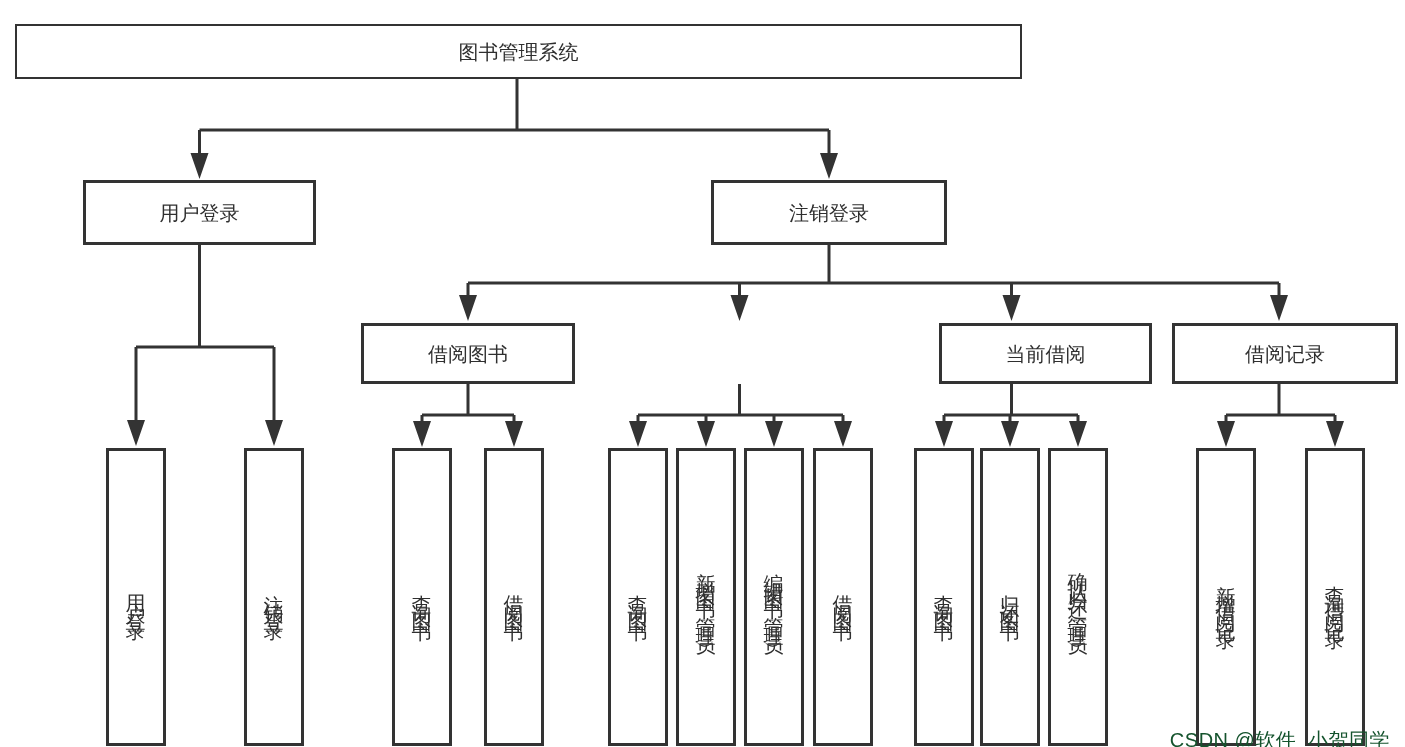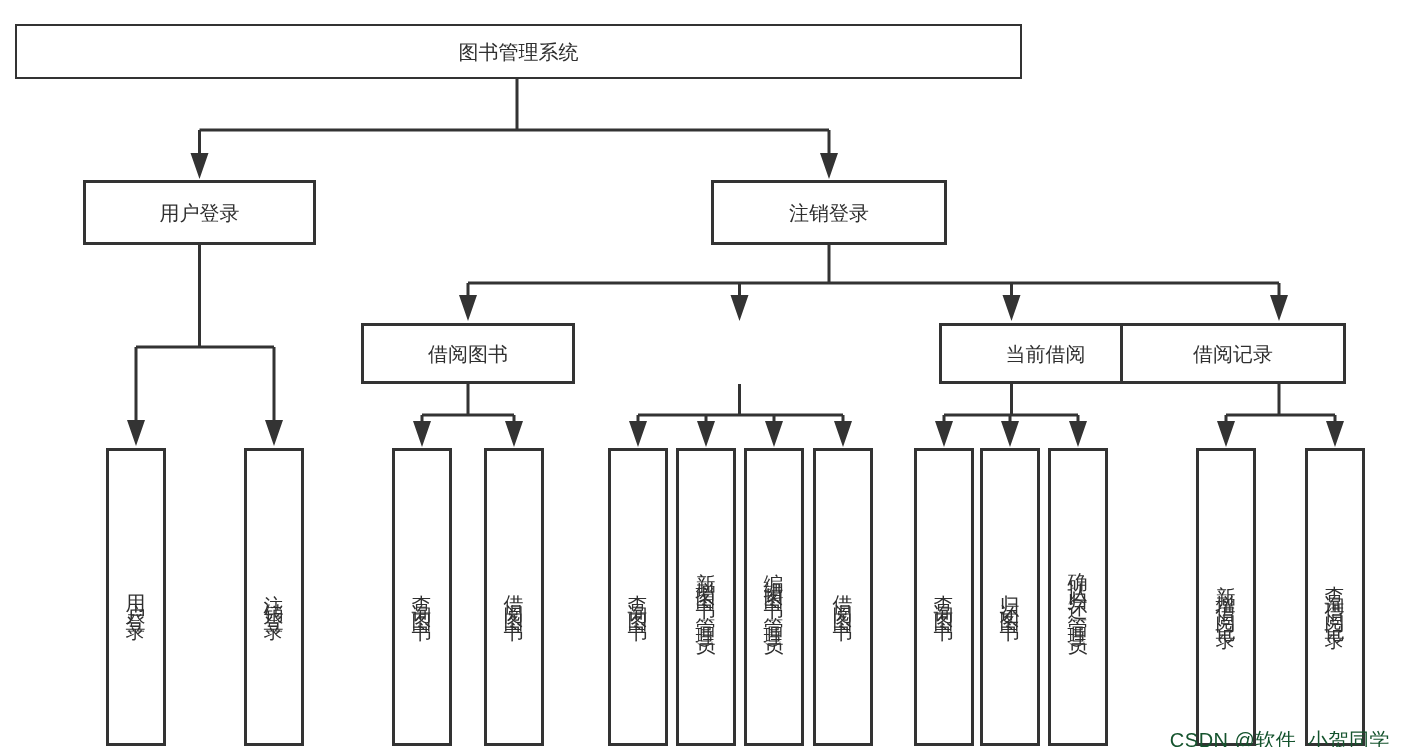--- a/index.html
+++ b/index.html
@@ -89,21 +89,21 @@
              M1326 410 h18 l-9 26 z"></path>
   </svg>
 
   <div class="box root" style="left:15px; top:13px; width:1007px; height:55px">图书管理系统</div>
 
   <div class="box lvl2" style="left:83px; width:233px">用户登录</div>
   <div class="box lvl2" style="left:711px; width:236px">注销登录</div>
 
   <div class="box lvl3" style="left:361px; width:214px">借阅图书</div>
   <div class="box lvl3" style="left:939px; width:213px">当前借阅</div>
-  <div class="box lvl3" style="left:1120px; width:226px">借阅记录</div>
+  <div class="box lvl3" style="left:1172px; width:226px">借阅记录</div>
 
   <div class="box vbox" style="left:106px">用户登录</div>
   <div class="box vbox" style="left:244px">注销登录</div>
 
   <div class="box vbox" style="left:392px">查询图书</div>
   <div class="box vbox" style="left:484px">借阅图书</div>
 
   <div class="box vbox" style="left:608px">查询图书</div>
   <div class="box vbox" style="left:676px">新增图书（管理员）</div>
   <div class="box vbox" style="left:744px">编辑图书（管理员）</div>

